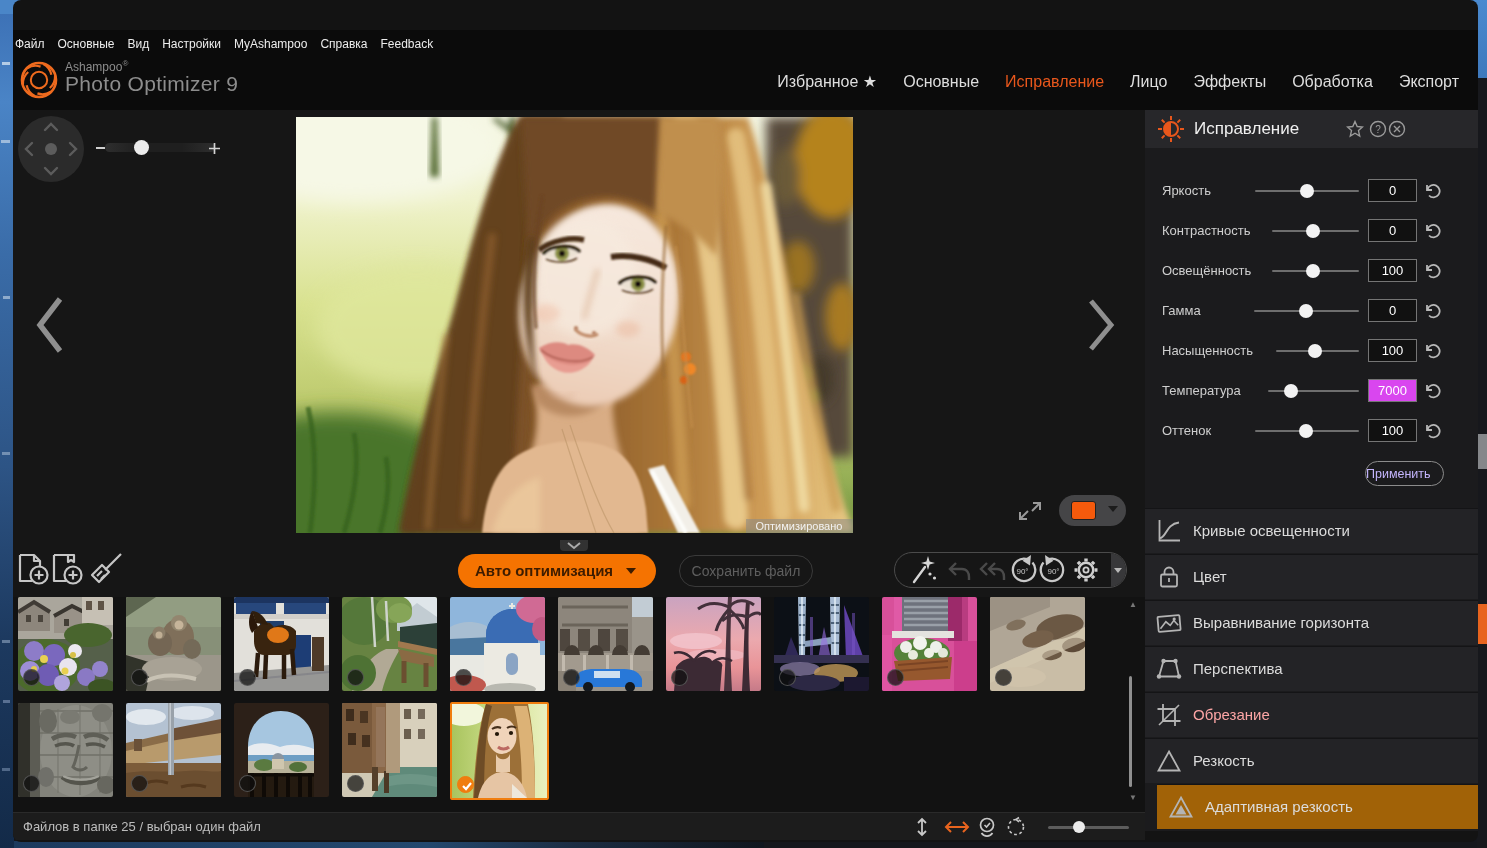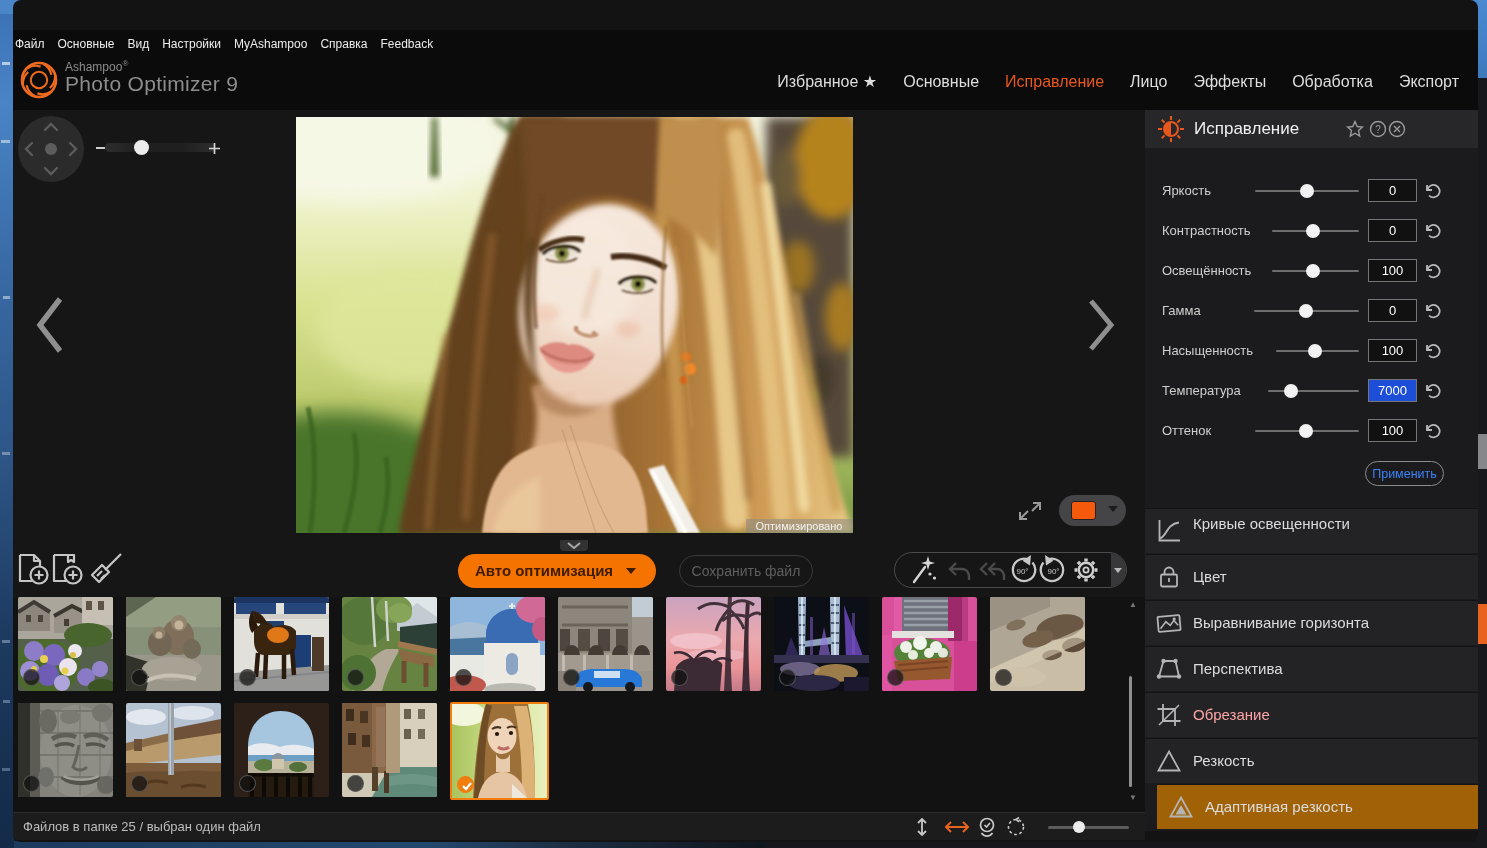--- a/index.html
+++ b/index.html
@@ -707,42 +707,42 @@
       <div class="abs" style="left:131px;top:202px;width:83px;height:2px;background:#6e6e6e;border-radius:1px;"></div>
       <div class="abs" style="left:163px;top:196px;width:14px;height:14px;border-radius:50%;background:#f2f2f2;"></div>
       <div class="abs" style="left:223px;top:191px;width:49px;height:23px;background:#111;border:1px solid #757575;color:#fff;font-size:13px;text-align:center;line-height:22px;">100</div>
       <svg class="abs" style="left:278px;top:194px;" width="18" height="18" viewBox="0 0 18 18">
             <path d="M4 3 L4 8 L9 8" stroke="#b8b8b8" stroke-width="1.8" fill="none"></path>
             <path d="M4.5 7.5 A6.2 6.2 0 1 1 6 13.5" stroke="#b8b8b8" stroke-width="1.8" fill="none"></path>
           </svg>
       <div class="abs" style="left:17px;top:235px;font-size:13px;color:#cfcfcf;">Температура</div>
       <div class="abs" style="left:123px;top:242px;width:91px;height:2px;background:#6e6e6e;border-radius:1px;"></div>
       <div class="abs" style="left:139px;top:236px;width:14px;height:14px;border-radius:50%;background:#f2f2f2;"></div>
-      <div class="abs" style="left:223px;top:231px;width:49px;height:23px;background:#1d4ed8;border:1px solid #757575;color:#fff;font-size:13px;text-align:center;line-height:22px;">7000</div>
+      <div class="abs" style="left:223px;top:231px;width:49px;height:23px;background:#d946ef;border:1px solid #757575;color:#fff;font-size:13px;text-align:center;line-height:22px;">7000</div>
       <svg class="abs" style="left:278px;top:234px;" width="18" height="18" viewBox="0 0 18 18">
             <path d="M4 3 L4 8 L9 8" stroke="#b8b8b8" stroke-width="1.8" fill="none"></path>
             <path d="M4.5 7.5 A6.2 6.2 0 1 1 6 13.5" stroke="#b8b8b8" stroke-width="1.8" fill="none"></path>
           </svg>
       <div class="abs" style="left:17px;top:275px;font-size:13px;color:#cfcfcf;">Оттенок</div>
       <div class="abs" style="left:110px;top:282px;width:104px;height:2px;background:#6e6e6e;border-radius:1px;"></div>
       <div class="abs" style="left:154px;top:276px;width:14px;height:14px;border-radius:50%;background:#f2f2f2;"></div>
       <div class="abs" style="left:223px;top:271px;width:49px;height:23px;background:#111;border:1px solid #757575;color:#fff;font-size:13px;text-align:center;line-height:22px;">100</div>
       <svg class="abs" style="left:278px;top:274px;" width="18" height="18" viewBox="0 0 18 18">
             <path d="M4 3 L4 8 L9 8" stroke="#b8b8b8" stroke-width="1.8" fill="none"></path>
             <path d="M4.5 7.5 A6.2 6.2 0 1 1 6 13.5" stroke="#b8b8b8" stroke-width="1.8" fill="none"></path>
           </svg>
       </div>
-      <div class="abs" style="left:220px;top:351px;width:79px;height:25px;border-radius:13px;border:1px solid #8c8c8c;color:#3b82f6;font-size:12.5px;text-align:center;line-height:24px;">Применить</div>
+      <div class="abs" style="left:220px;top:351px;width:79px;height:25px;border-radius:13px;border:1px solid #8c8c8c;color:#c4b5fd;font-size:12.5px;text-align:left;line-height:24px;">Применить</div>
       <div id="toollist" class="abs" style="left:0;top:398px;width:333px;height:323px;">
       <div class="abs" style="left:0;top:0px;width:333px;height:45px;background:#232326;border-top:1px solid #141416;">
         <svg class="abs" style="left:10px;top:8px;" width="28" height="28" viewBox="0 0 28 28">
               <path d="M4.5 3 V23.5 H25" stroke="#b4b4b4" stroke-width="1.8" fill="none"></path>
               <path d="M5 21 C11 21 11 7 24 5.5" stroke="#b4b4b4" stroke-width="2" fill="none"></path>
             </svg>
-        <div class="abs" style="left:48px;top:6px;font-size:15px;color:#dcdcdc;">Кривые освещенности</div>
+        <div class="abs" style="left:48px;top:13px;font-size:15px;color:#dcdcdc;">Кривые освещенности</div>
       </div>
       <div class="abs" style="left:0;top:92px;width:333px;height:45px;background:#232326;border-top:1px solid #141416;">
         <svg class="abs" style="left:10px;top:8px;" width="28" height="28" viewBox="0 0 28 28">
               <g transform="rotate(-5 14 14)">
                 <rect x="3" y="7" width="22" height="15" rx="1" stroke="#b4b4b4" stroke-width="1.8" fill="none"></rect>
                 <path d="M5 19 L11 12.5 L15 16.5 L19 12 L23 17" stroke="#b4b4b4" stroke-width="1.6" fill="none"></path>
                 <circle cx="19.5" cy="10.5" r="1.6" fill="#b4b4b4"></circle>
               </g>
             </svg>
         <div class="abs" style="left:48px;top:13px;font-size:15px;color:#dcdcdc;">Выравнивание горизонта</div>

